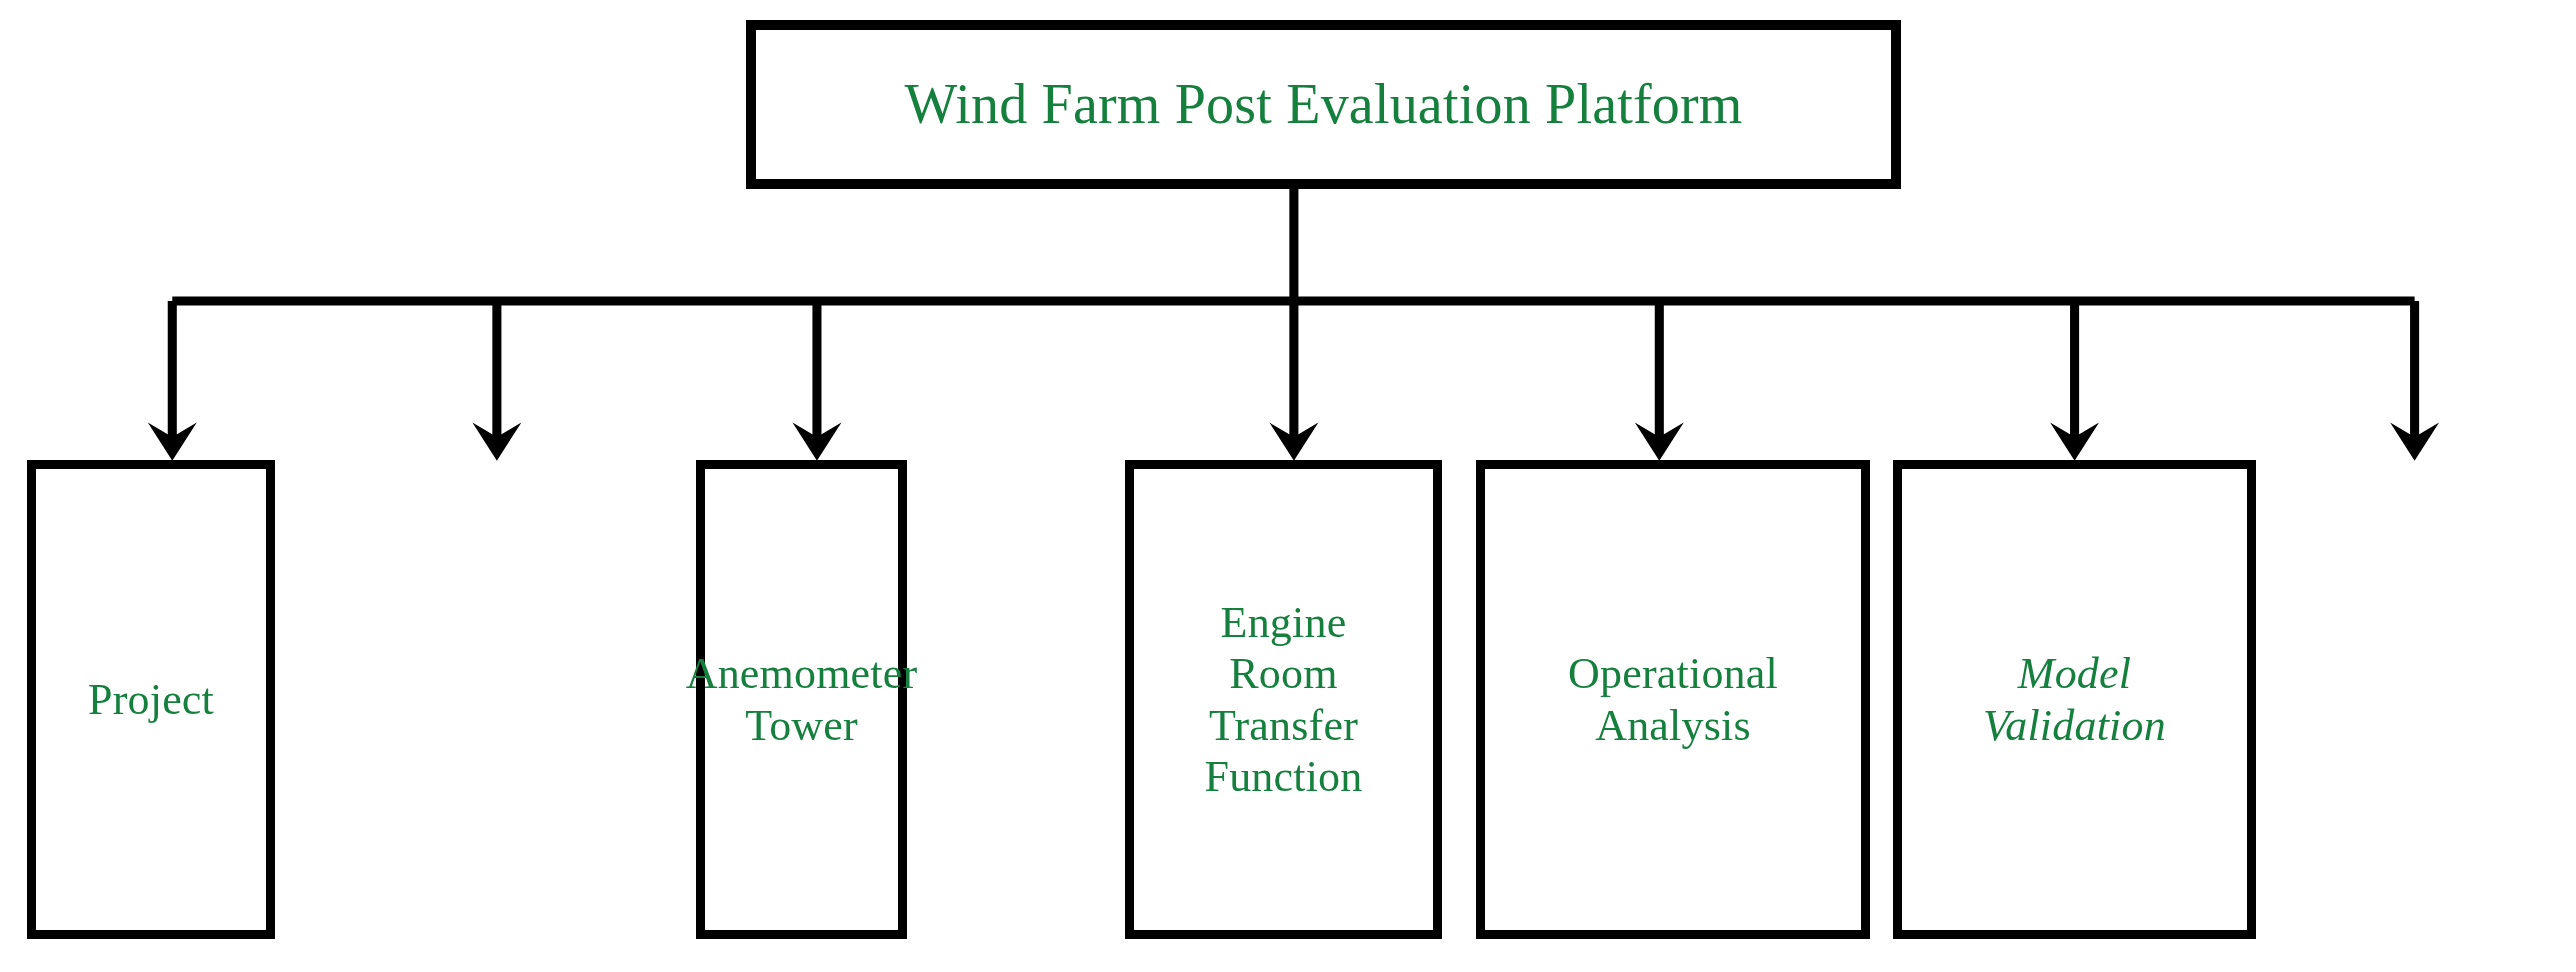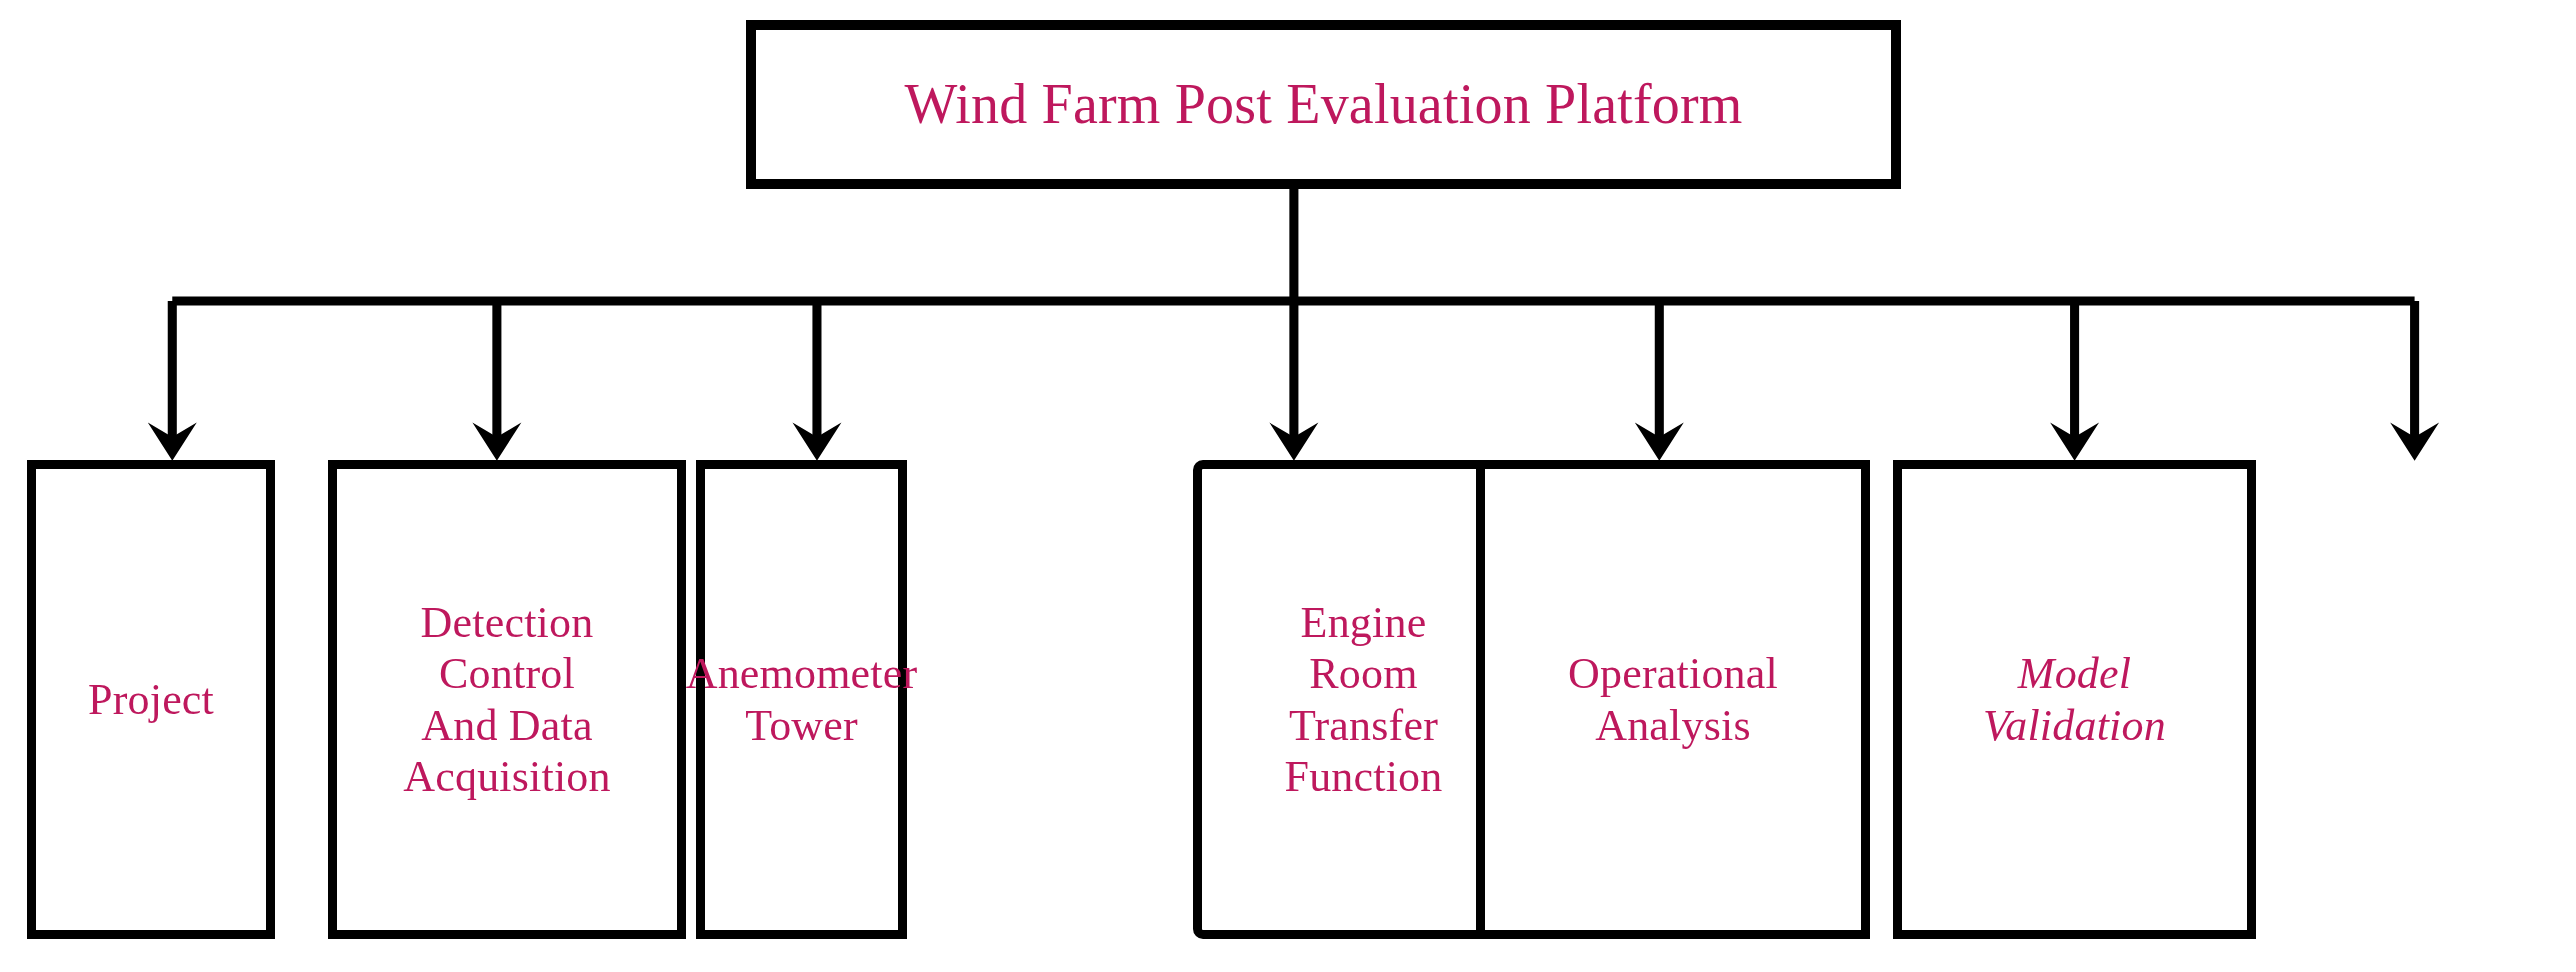--- a/index.html
+++ b/index.html
@@ -38,21 +38,21 @@
     border: 9px solid #000000;
     display: flex;
     align-items: center;
     justify-content: center;
     text-align: center;
   }
   .node-label {
     display: block;
     line-height: 1.16;
     letter-spacing: 0.2px;
-    color: #be185d;
+    color: #15803d;
     padding: 0 5.4px;
   }
 
   
   #root-node {
     left: 746px;
     top: 20px;
     width: 1155px;
     height: 169px;
     border-width: 10px;
@@ -96,29 +96,26 @@
   </svg>
 
   <div class="node-box" id="root-node">
     <span class="node-label">Wind Farm Post Evaluation Platform</span>
   </div>
 
   <div class="node-box child-node" style="left:27px; top:460px; width:248px; height:479px;">
     <span class="node-label">Project</span>
   </div>
 
-  <div class="node-box child-node" style="left:328px; top:460px; width:358px; height:479px;">
-    <span class="node-label">Detection<br>Control<br>And Data<br>Acquisition</span>
-  </div>
 
   <div class="node-box child-node" style="left:696px; top:460px; width:211px; height:479px;">
     <span class="node-label">Anemometer<br>Tower</span>
   </div>
 
-  <div class="node-box child-node" style="left:1193px; top:460px; width:341px; height:479px;border-radius:10px;">
+  <div class="node-box child-node" style="left:1125px; top:460px; width:317px; height:479px;">
     <span class="node-label">Engine<br>Room<br>Transfer<br>Function</span>
   </div>
 
   <div class="node-box child-node" style="left:1476px; top:460px; width:394px; height:479px;">
     <span class="node-label">Operational<br>Analysis</span>
   </div>
 
   <div class="node-box child-node" style="left:1893px; top:460px; width:363px; height:479px;font-style:italic;">
     <span class="node-label">Model<br>Validation</span>
   </div>

